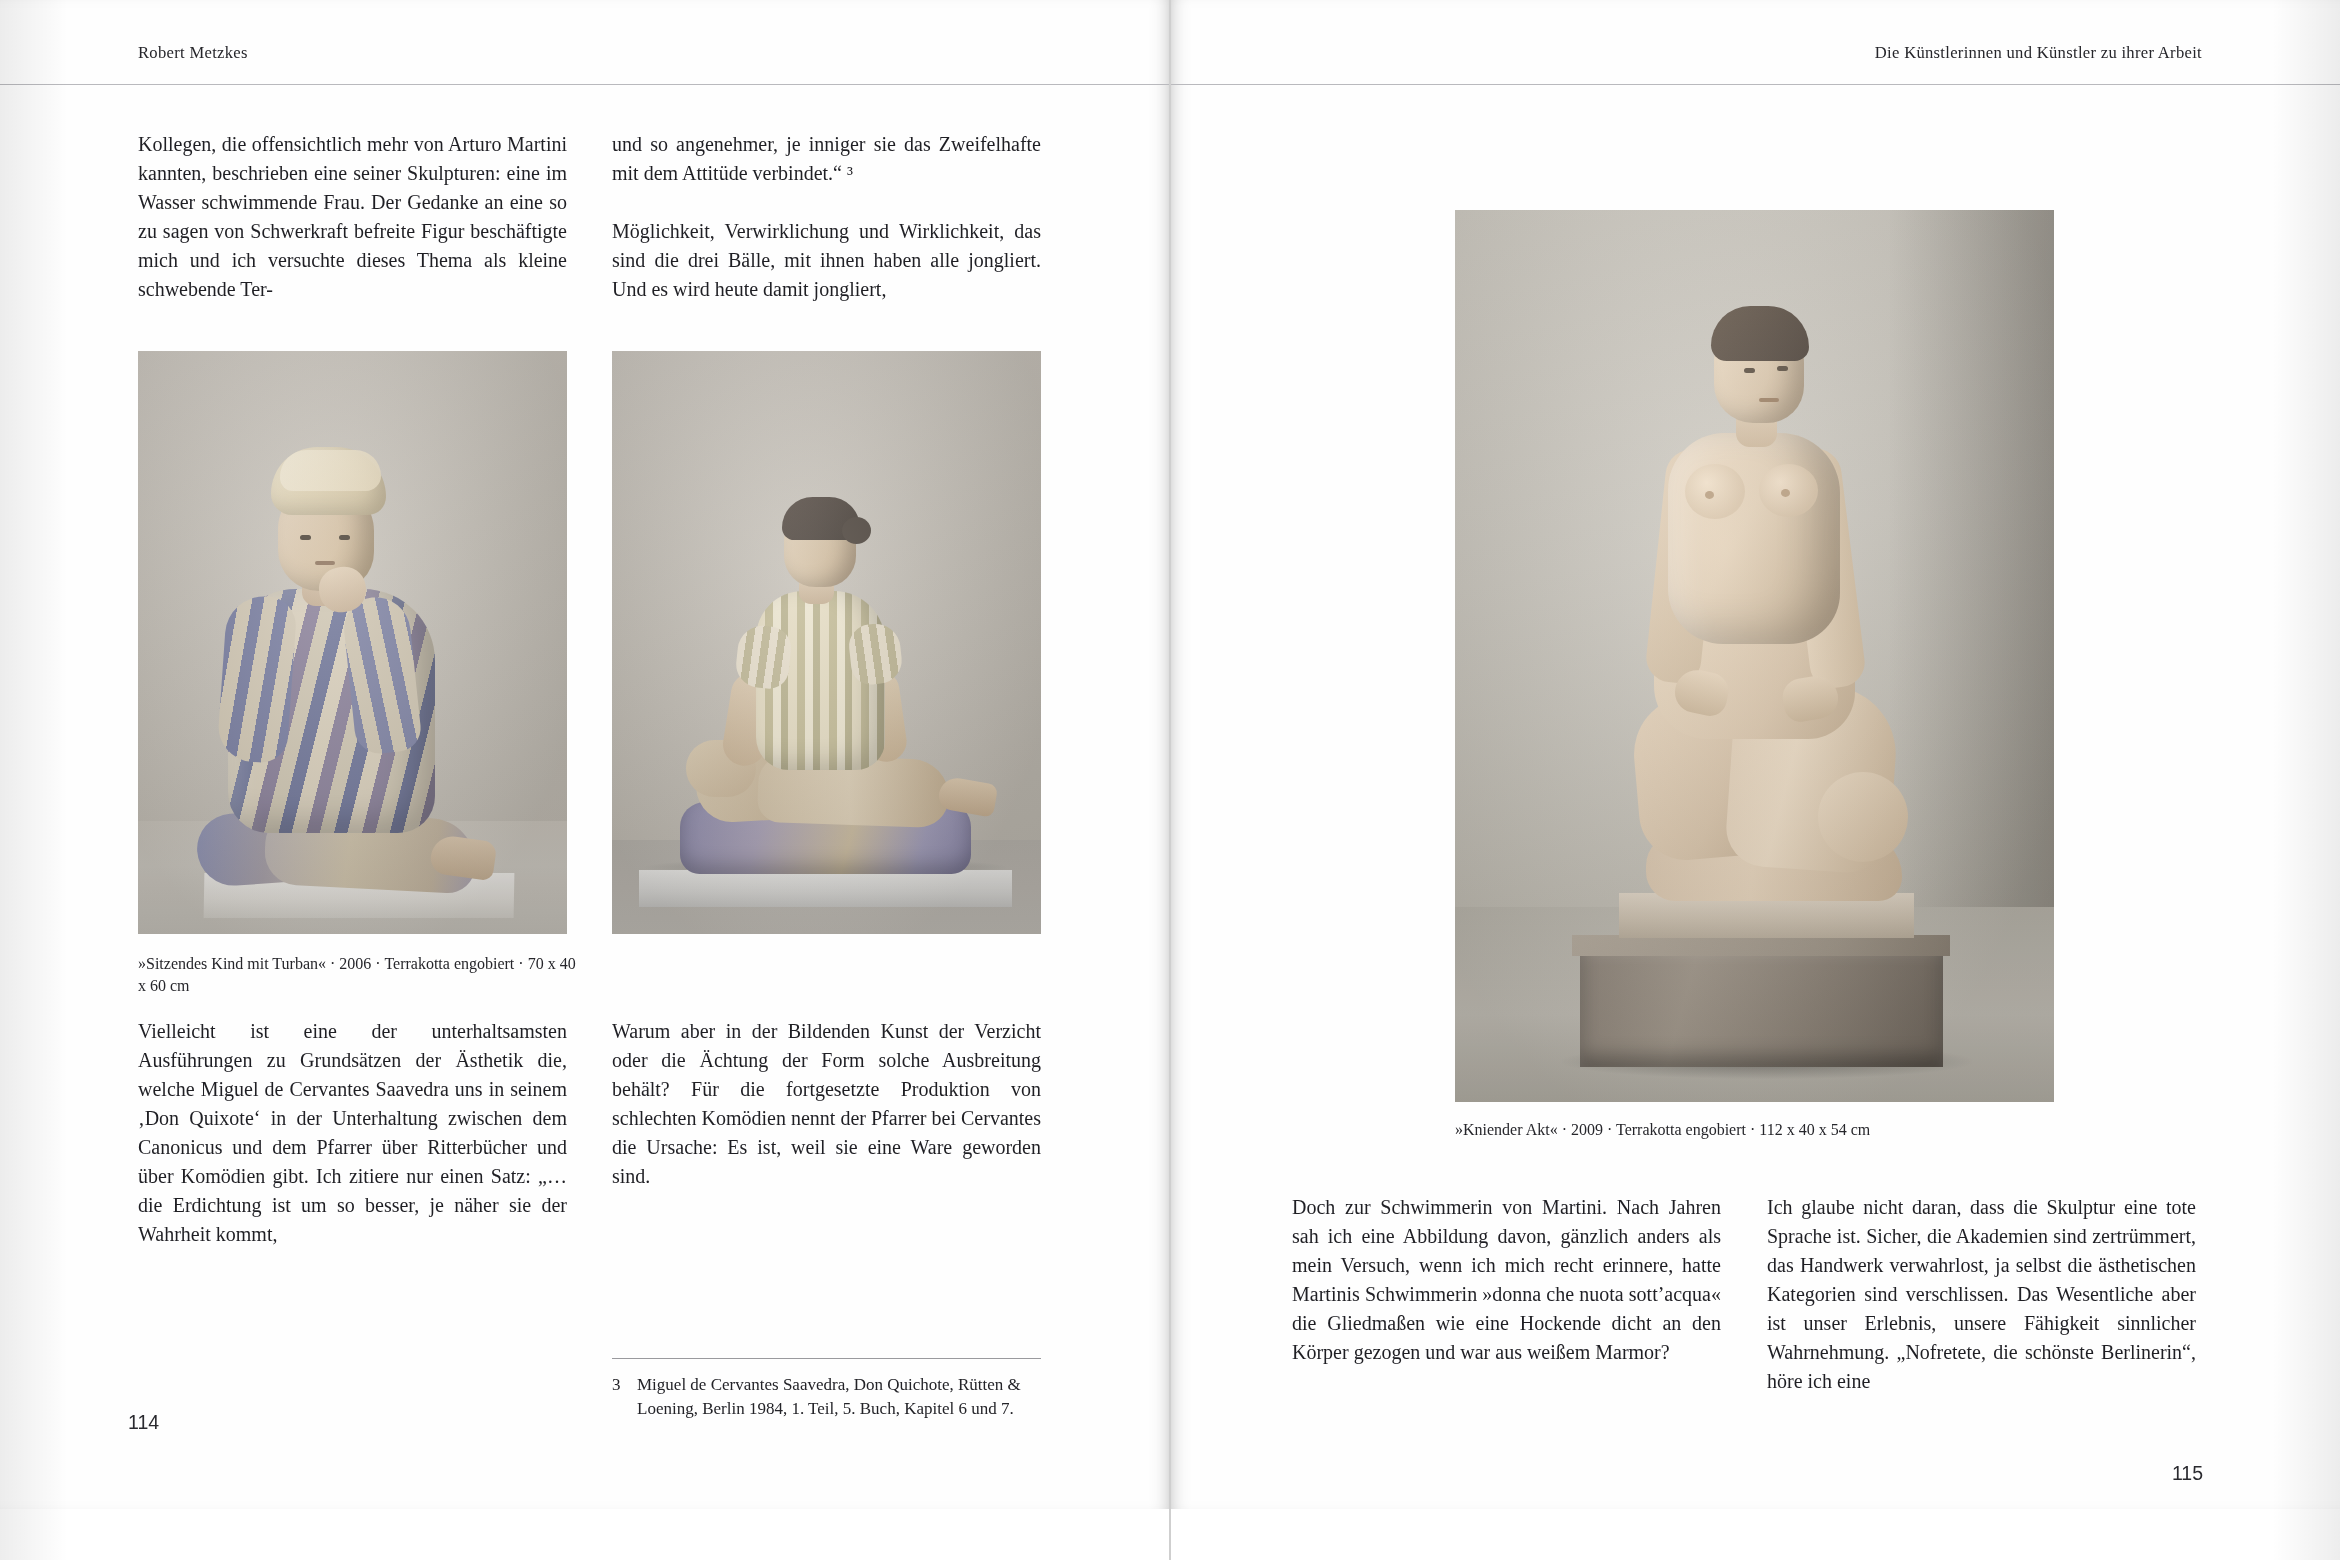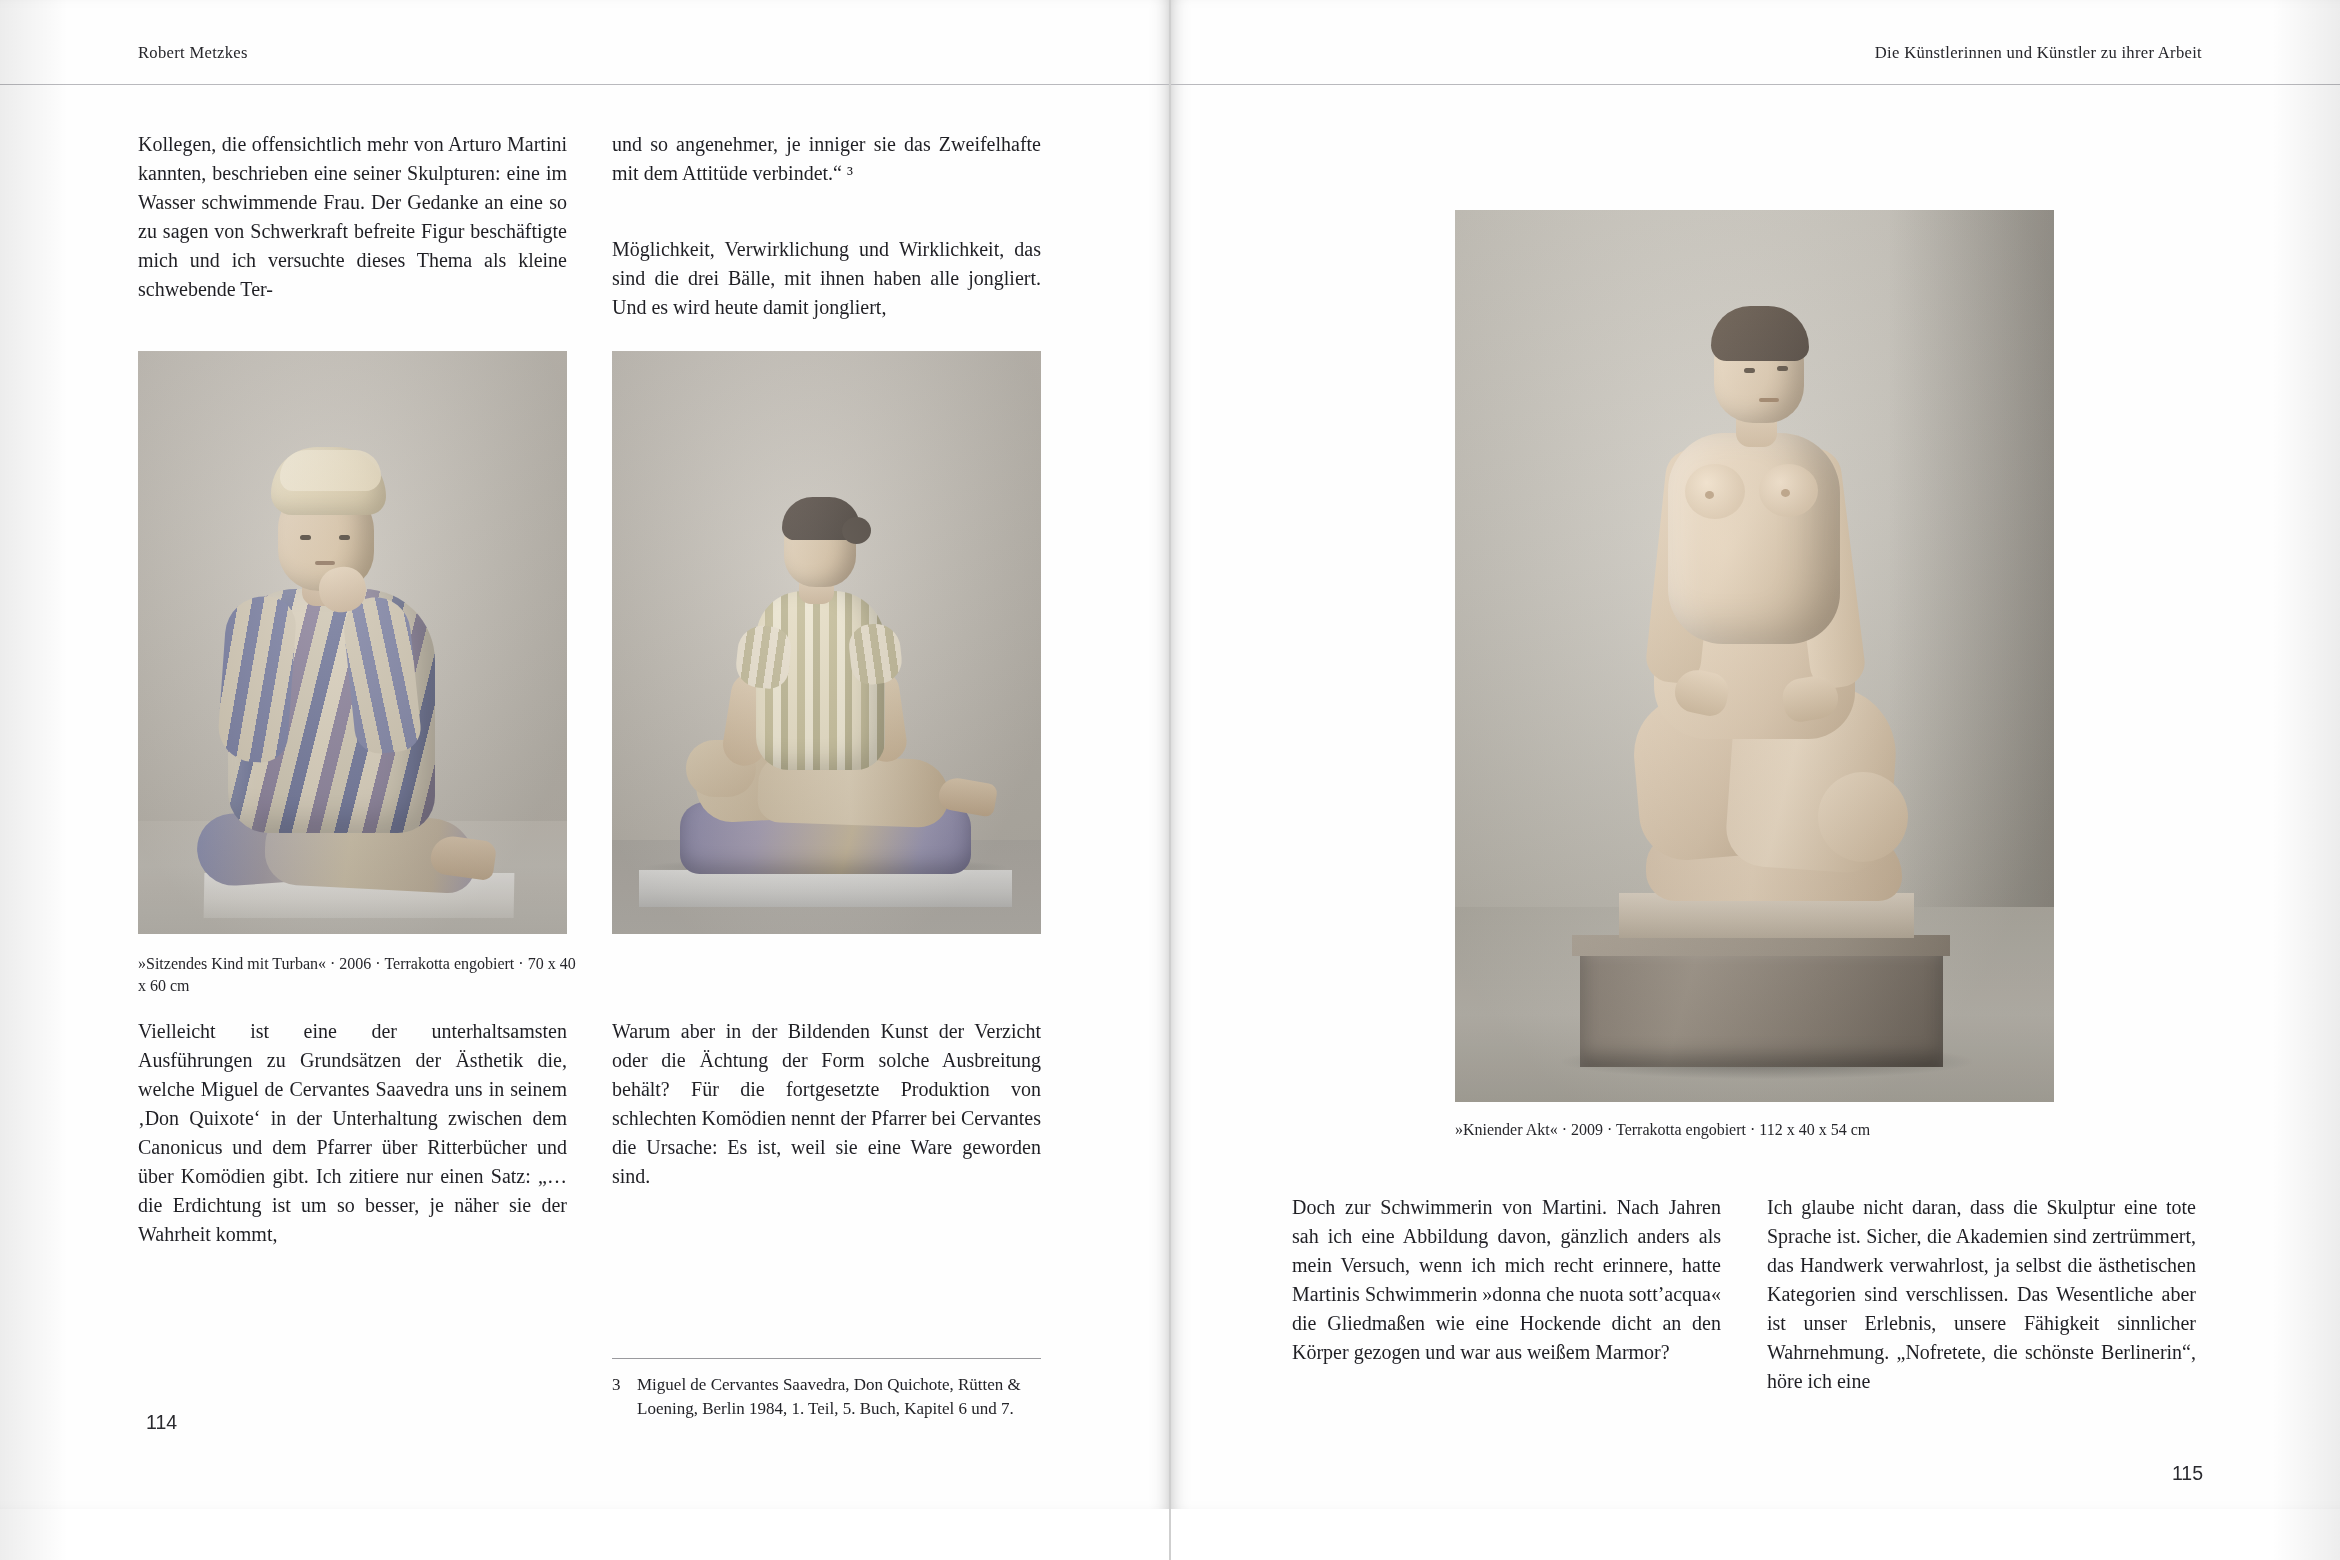--- a/index.html
+++ b/index.html
@@ -77,21 +77,21 @@
   .col {
     position: absolute;
     font-size: 20px;
     line-height: 29px;
     text-align: justify;
     text-justify: inter-word;
     hyphens: manual;
     color: #1f1f24;
   }
   .col p { margin: 0; }
-  .col p + p.spaced { margin-top: 47px; }
+  .col p + p.spaced { margin-top: 29px; }
 
   
   #l-col1-top { left: 138px;  top: 130px; width: 429px; }
   #l-col2-top { left: 612px;  top: 130px; width: 429px; }
   #l-col1-bot { left: 138px;  top: 1017px; width: 429px; }
   #l-col2-bot { left: 612px;  top: 1017px; width: 429px; }
 
   
   #r-col1 { left: 1292px; top: 1193px; width: 429px; }
   #r-col2 { left: 1767px; top: 1193px; width: 429px; }
@@ -130,21 +130,21 @@
   .fn-text { flex: 1; }
 
   
   .folio {
     position: absolute;
     bottom: 75px;
     font-family: "Liberation Sans", sans-serif;
     font-size: 19.5px;
     color: #2a2a2f;
   }
-  .folio-left  { left: 146px; }
+  .folio-left  { left: 128px; }
   .folio-right { right: 138px; }
 
   
   .photo {
     position: absolute;
     overflow: hidden;
   }
   #photo-1 { left: 138px; top: 351px; width: 429px; height: 583px; }
   #photo-2 { left: 612px; top: 351px; width: 429px; height: 583px; }
   #photo-3 { left: 1455px; top: 210px; width: 599px; height: 892px; }

